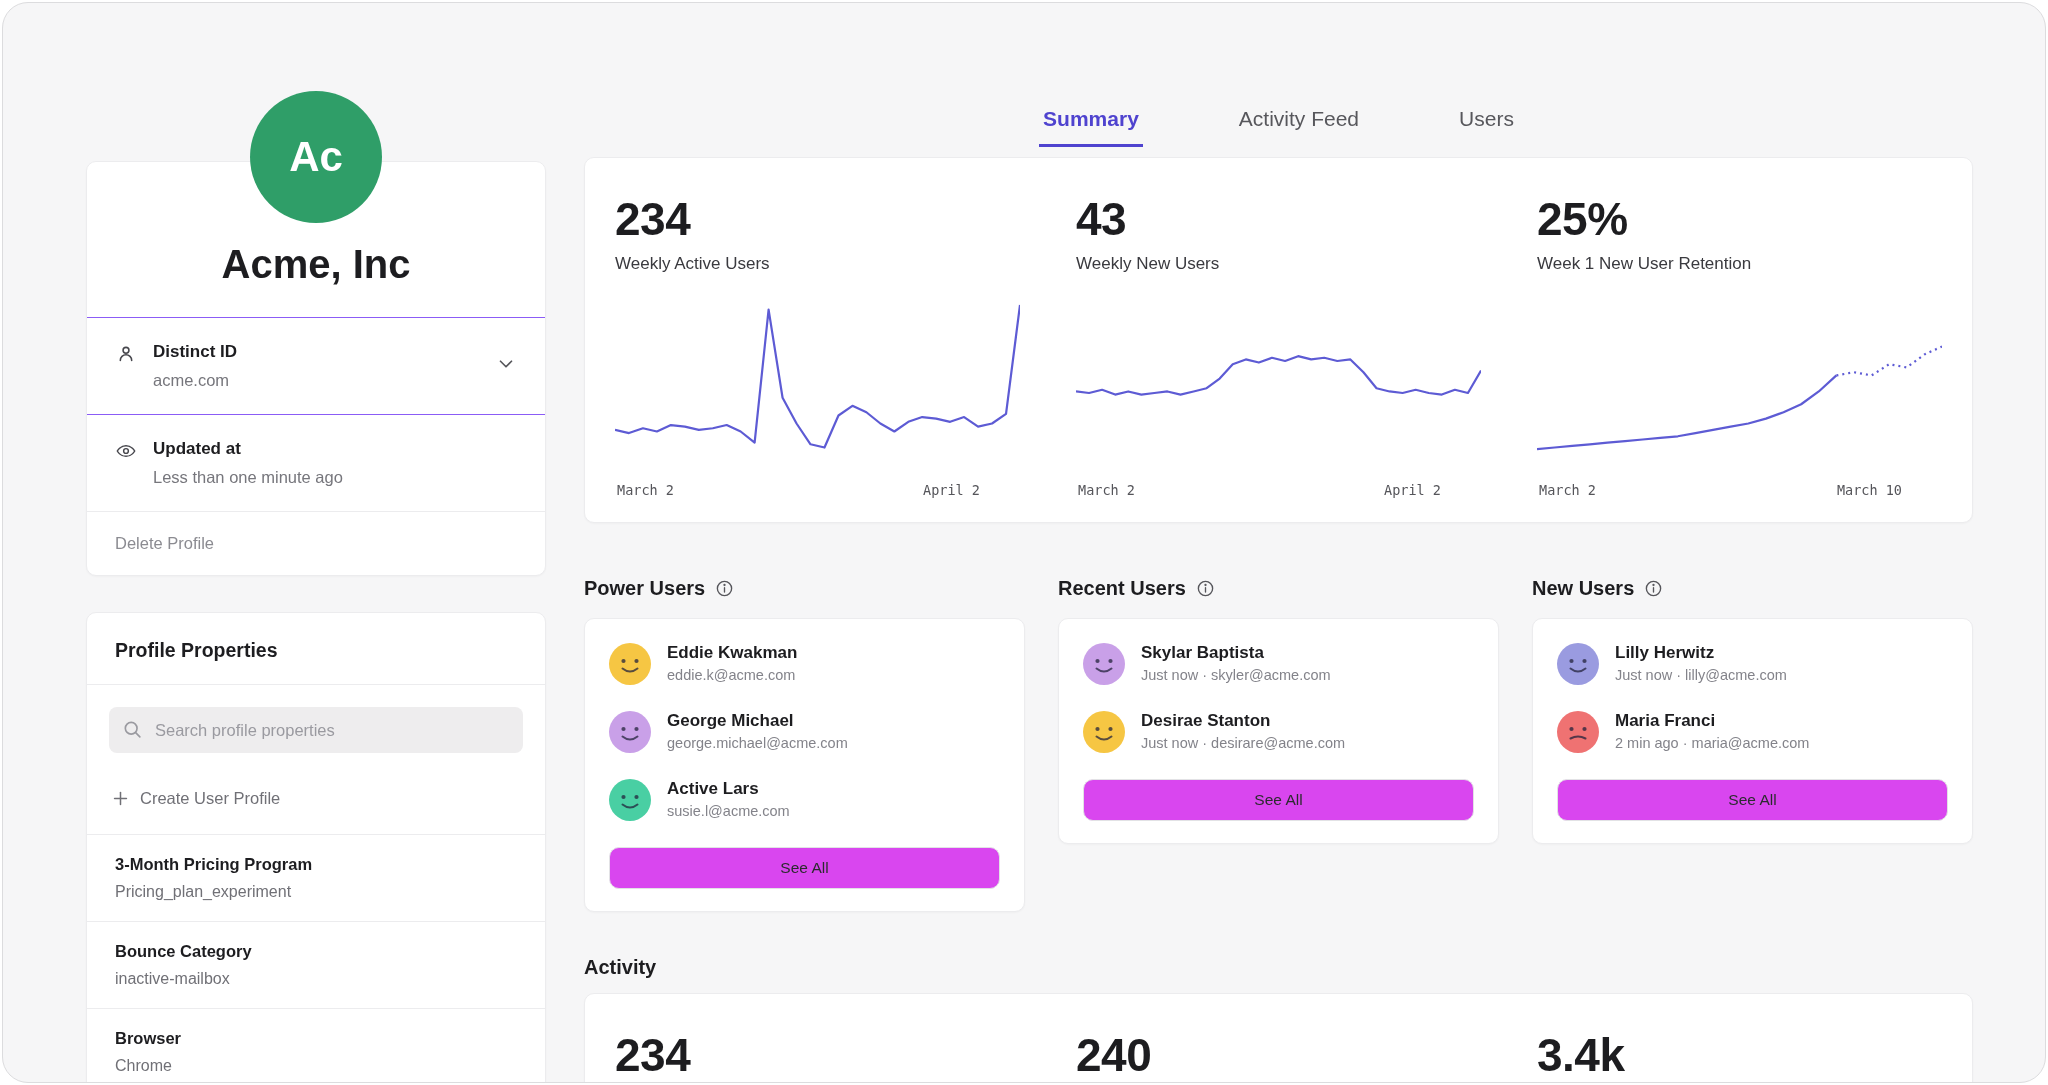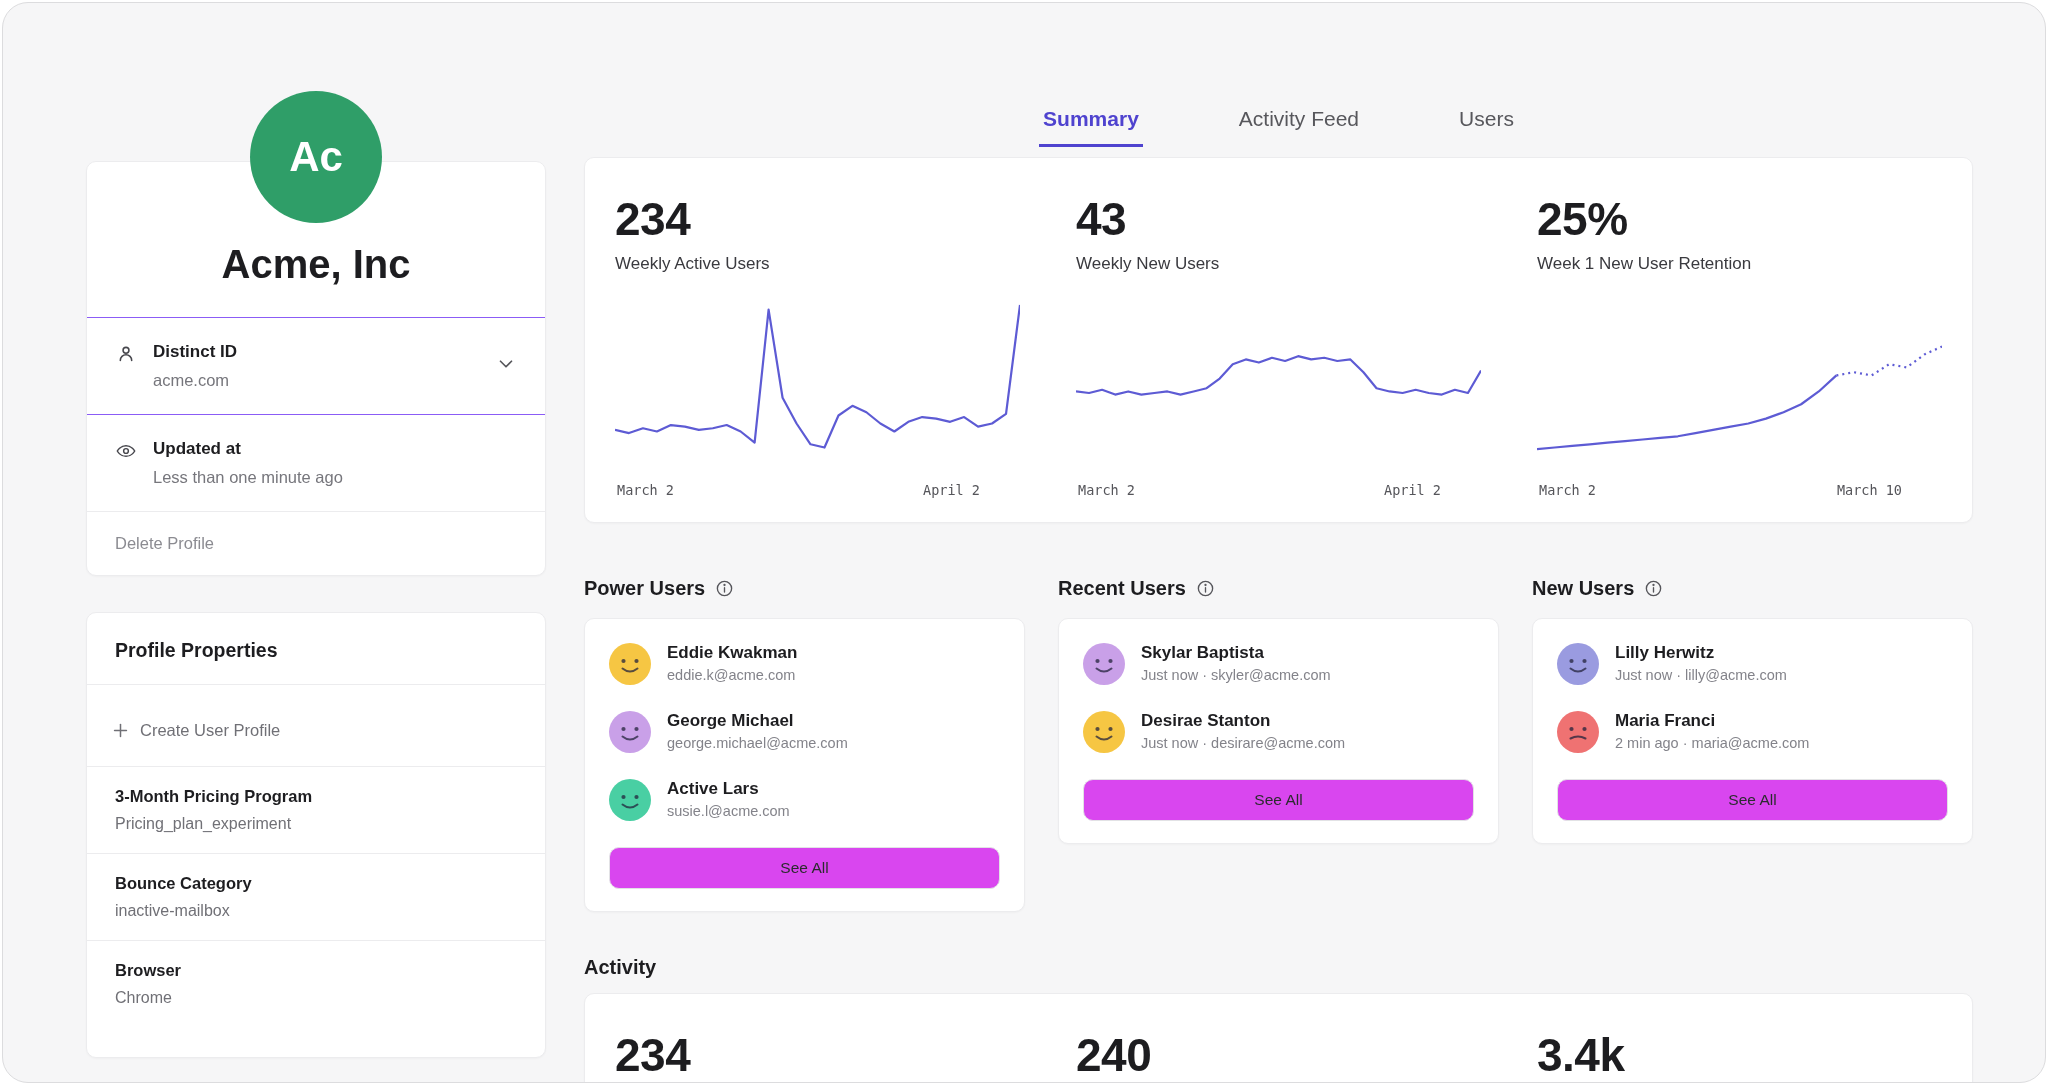--- a/index.html
+++ b/index.html
@@ -122,20 +122,29 @@
 
       <div class="delete-row">
         <span>Delete Profile</span>
       </div>
     </section>
 
     <section class="card props-card">
       <h2 class="props-title">Profile Properties</h2>
       <div class="divider"></div>
 
+      <div class="search-wrap">
+        <span class="sicon">
+          <svg width="21" height="21" viewBox="0 0 24 24" fill="none" stroke="currentColor" stroke-width="1.9" stroke-linecap="round">
+              <circle cx="10.5" cy="10.5" r="6.7"></circle>
+              <line x1="15.6" y1="15.6" x2="20.4" y2="20.4"></line>
+            </svg>
+        </span>
+        <input class="search-input" type="text" placeholder="Search profile properties" style="">
+      </div>
 
       <div class="create-link">
         <span>
           <svg width="19" height="19" viewBox="0 0 24 24" fill="none" stroke="currentColor" stroke-width="1.9" stroke-linecap="round">
               <line x1="12" y1="4.5" x2="12" y2="19.5"></line>
               <line x1="4.5" y1="12" x2="19.5" y2="12"></line>
             </svg>
         </span>
         <span>Create User Profile</span>
       </div>

